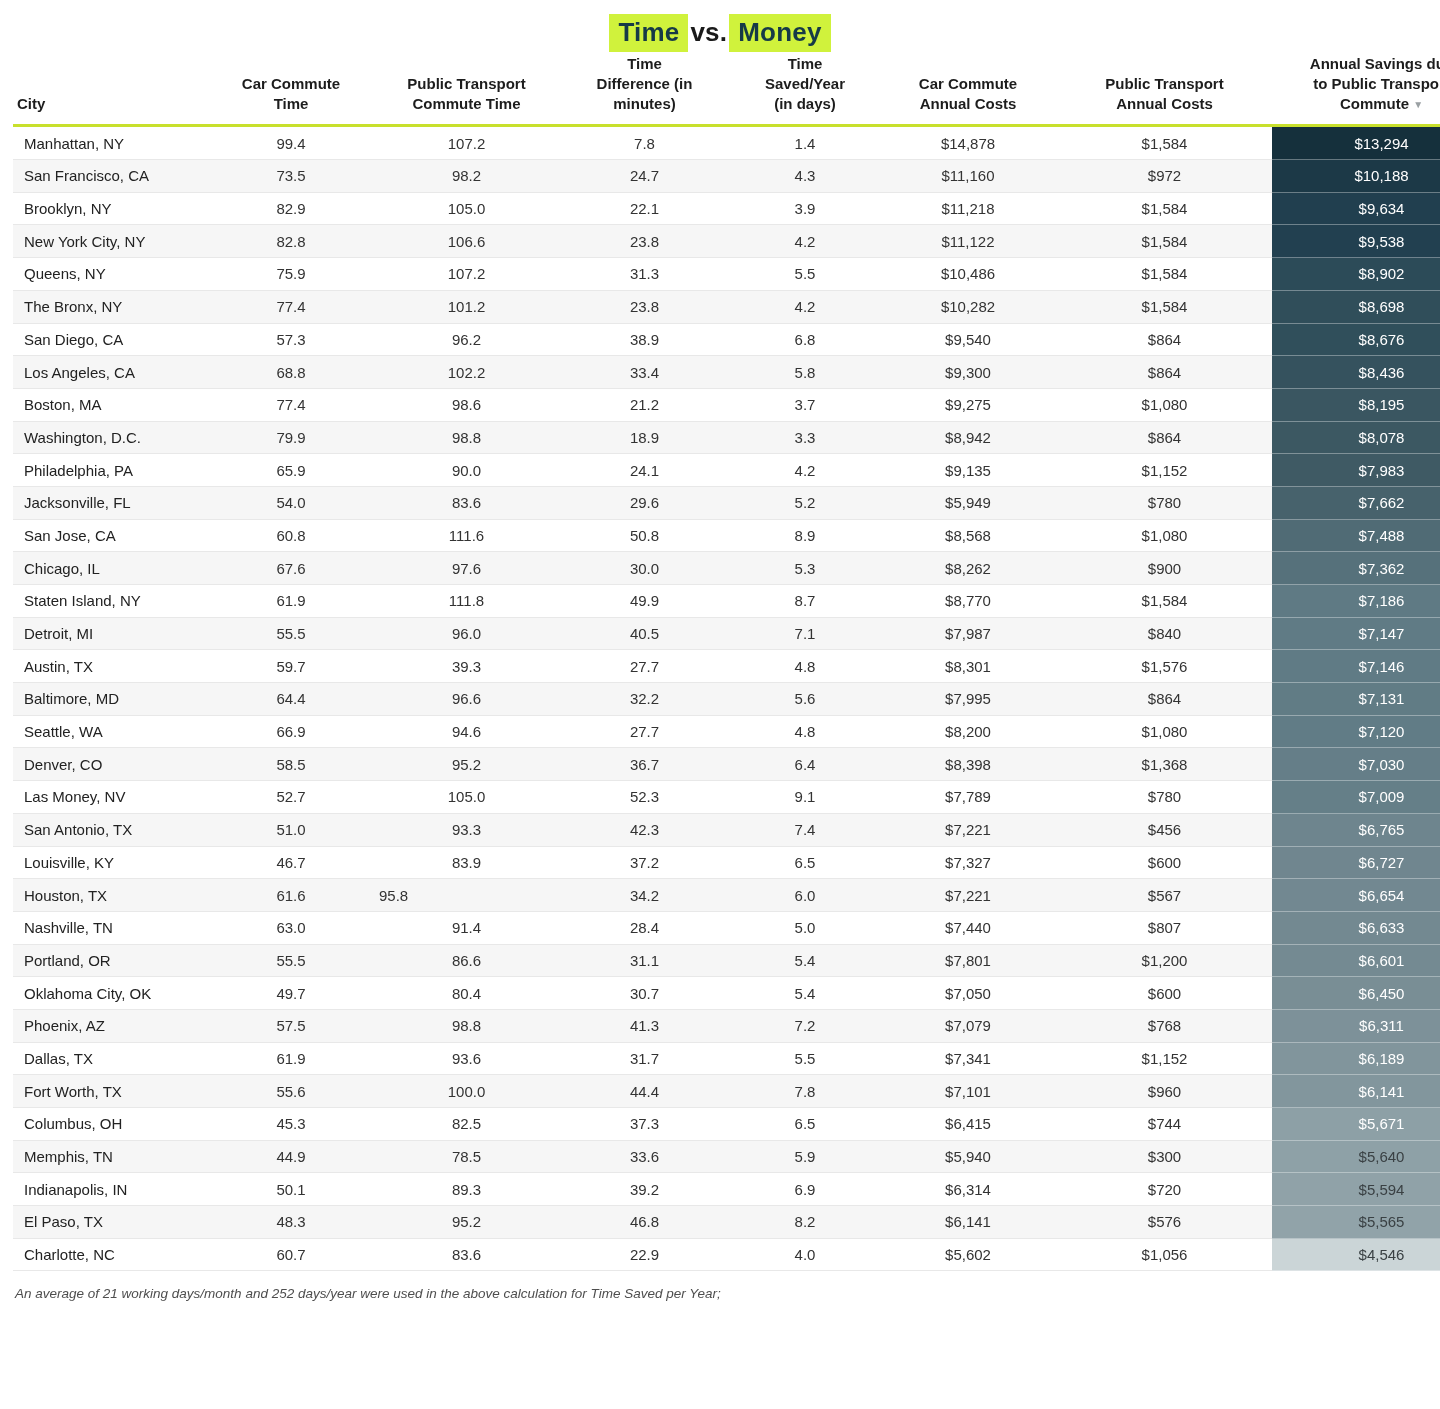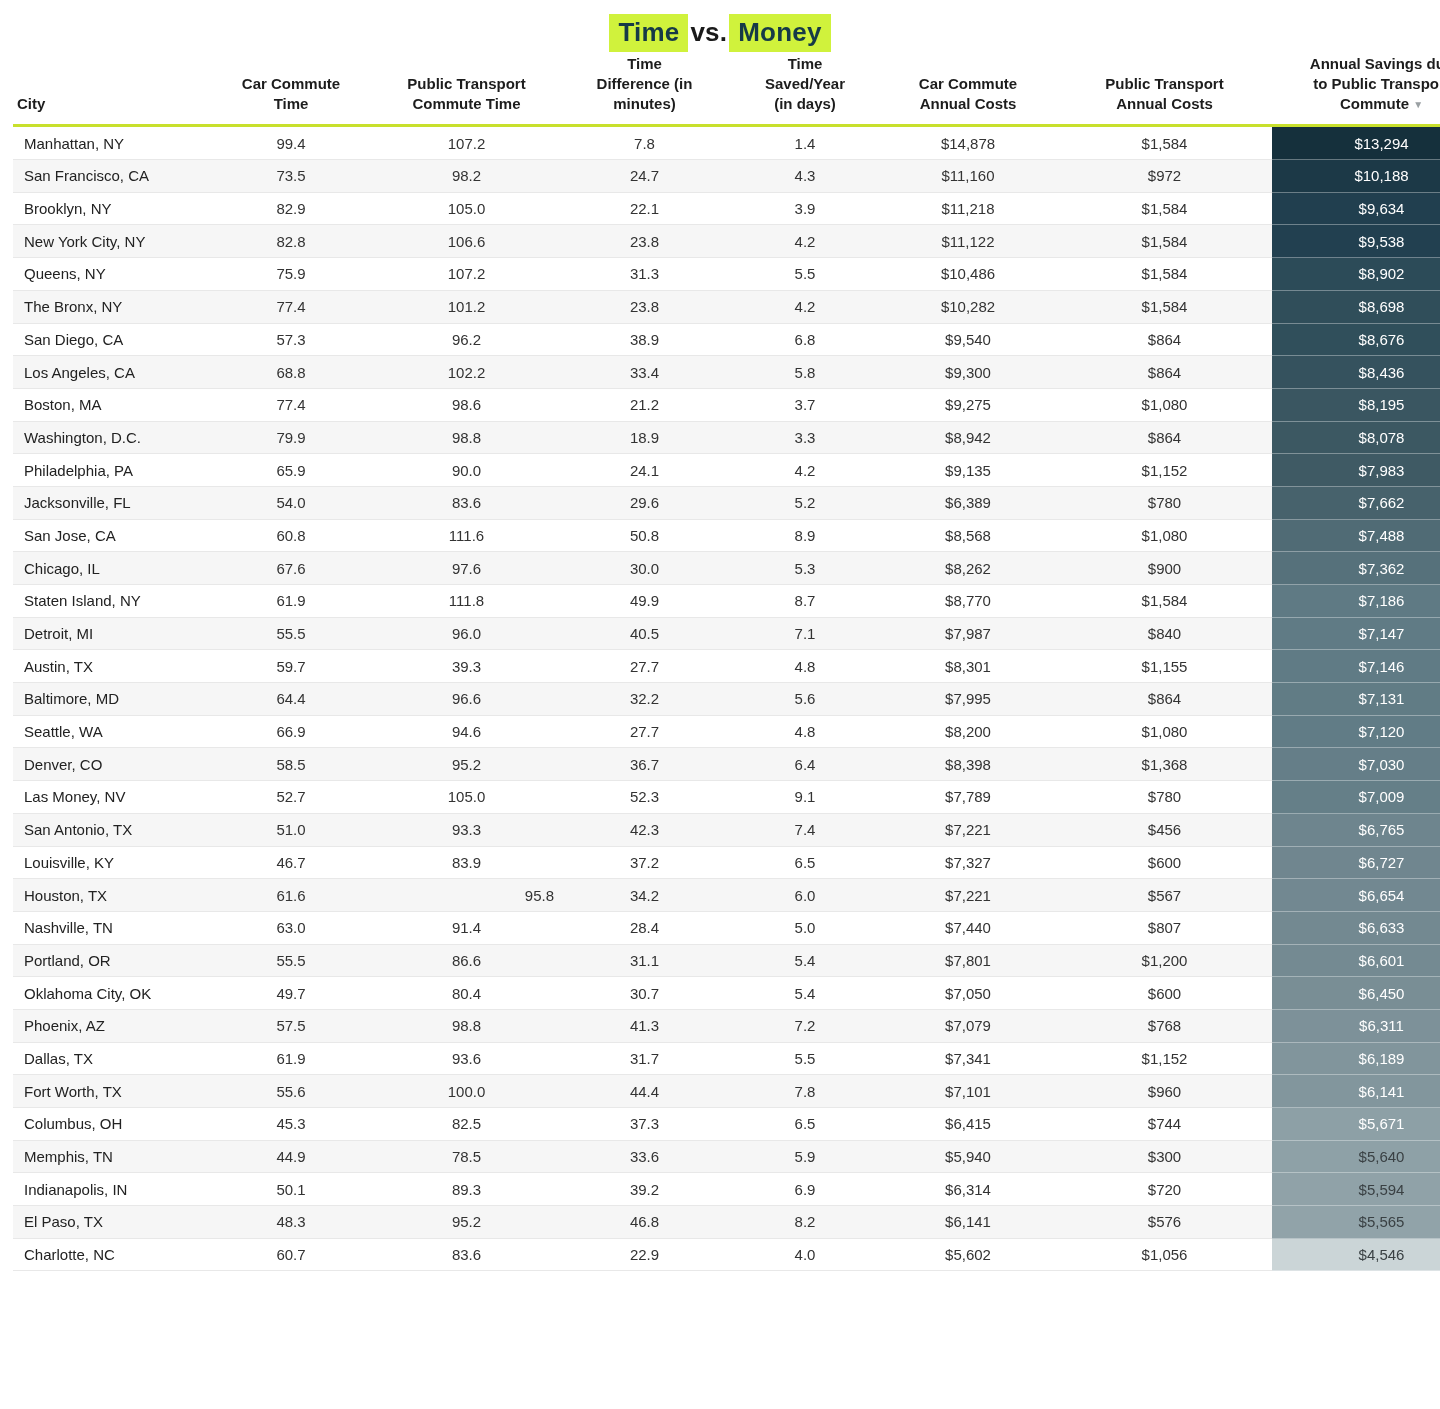--- a/index.html
+++ b/index.html
@@ -161,21 +161,21 @@
           <td style="text-align: center;">$9,135</td>
           <td style="text-align: center;">$1,152</td>
           <td class="heat-cell" style="text-align: center; background: rgb(63, 90, 100); color: rgb(255, 255, 255);">$7,983</td>
         </tr>
         <tr>
           <td class="city-cell" style="text-align: left;">Jacksonville, FL</td>
           <td style="text-align: center;">54.0</td>
           <td style="text-align: center;">83.6</td>
           <td style="text-align: center;">29.6</td>
           <td style="text-align: center;">5.2</td>
-          <td style="text-align: center;">$6,389</td>
+          <td style="text-align: center;">$5,949</td>
           <td style="text-align: center;">$780</td>
           <td class="heat-cell" style="text-align: center; background: rgb(71, 98, 108); color: rgb(255, 255, 255);">$7,662</td>
         </tr>
         <tr>
           <td class="city-cell" style="text-align: left;">San Jose, CA</td>
           <td style="text-align: center;">60.8</td>
           <td style="text-align: center;">111.6</td>
           <td style="text-align: center;">50.8</td>
           <td style="text-align: center;">8.9</td>
           <td style="text-align: center;">$8,568</td>
@@ -212,21 +212,21 @@
           <td style="text-align: center;">$840</td>
           <td class="heat-cell" style="text-align: center; background: rgb(96, 123, 133); color: rgb(255, 255, 255);">$7,147</td>
         </tr>
         <tr>
           <td class="city-cell" style="text-align: left;">Austin, TX</td>
           <td style="text-align: center;">59.7</td>
           <td style="text-align: center;">39.3</td>
           <td style="text-align: center;">27.7</td>
           <td style="text-align: center;">4.8</td>
           <td style="text-align: center;">$8,301</td>
-          <td style="text-align: center;">$1,155</td>
+          <td style="text-align: center;">$1,576</td>
           <td class="heat-cell" style="text-align: center; background: rgb(96, 123, 133); color: rgb(255, 255, 255);">$7,146</td>
         </tr>
         <tr>
           <td class="city-cell" style="text-align: left;">Baltimore, MD</td>
           <td style="text-align: center;">64.4</td>
           <td style="text-align: center;">96.6</td>
           <td style="text-align: center;">32.2</td>
           <td style="text-align: center;">5.6</td>
           <td style="text-align: center;">$7,995</td>
           <td style="text-align: center;">$864</td>
@@ -278,21 +278,21 @@
           <td style="text-align: center;">83.9</td>
           <td style="text-align: center;">37.2</td>
           <td style="text-align: center;">6.5</td>
           <td style="text-align: center;">$7,327</td>
           <td style="text-align: center;">$600</td>
           <td class="heat-cell" style="text-align: center; background: rgb(112, 134, 143); color: rgb(255, 255, 255);">$6,727</td>
         </tr>
         <tr>
           <td class="city-cell" style="text-align: left;">Houston, TX</td>
           <td style="text-align: center;">61.6</td>
-          <td style="text-align: right;">95.8</td>
+          <td style="text-align: left;">95.8</td>
           <td style="text-align: center;">34.2</td>
           <td style="text-align: center;">6.0</td>
           <td style="text-align: center;">$7,221</td>
           <td style="text-align: center;">$567</td>
           <td class="heat-cell" style="text-align: center; background: rgb(114, 136, 145); color: rgb(255, 255, 255);">$6,654</td>
         </tr>
         <tr>
           <td class="city-cell" style="text-align: left;">Nashville, TN</td>
           <td style="text-align: center;">63.0</td>
           <td style="text-align: center;">91.4</td>
@@ -398,13 +398,14 @@
           <td style="text-align: center;">83.6</td>
           <td style="text-align: center;">22.9</td>
           <td style="text-align: center;">4.0</td>
           <td style="text-align: center;">$5,602</td>
           <td style="text-align: center;">$1,056</td>
           <td class="heat-cell" style="text-align: center; background: rgb(203, 213, 215); color: rgb(58, 65, 68);">$4,546</td>
         </tr>
       </tbody>
   </table>
 
+  <div class="footnote">An average of 21 working days/month and 252 days/year were used in the above calculation for Time Saved per Year;</div>
 </div>
 
 </body></html>

